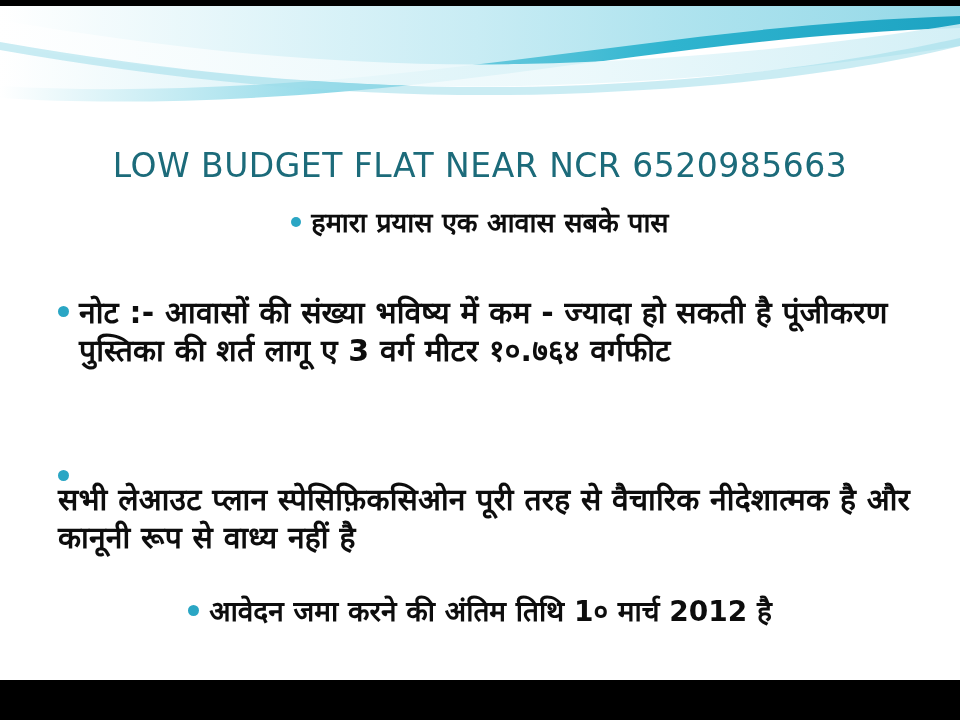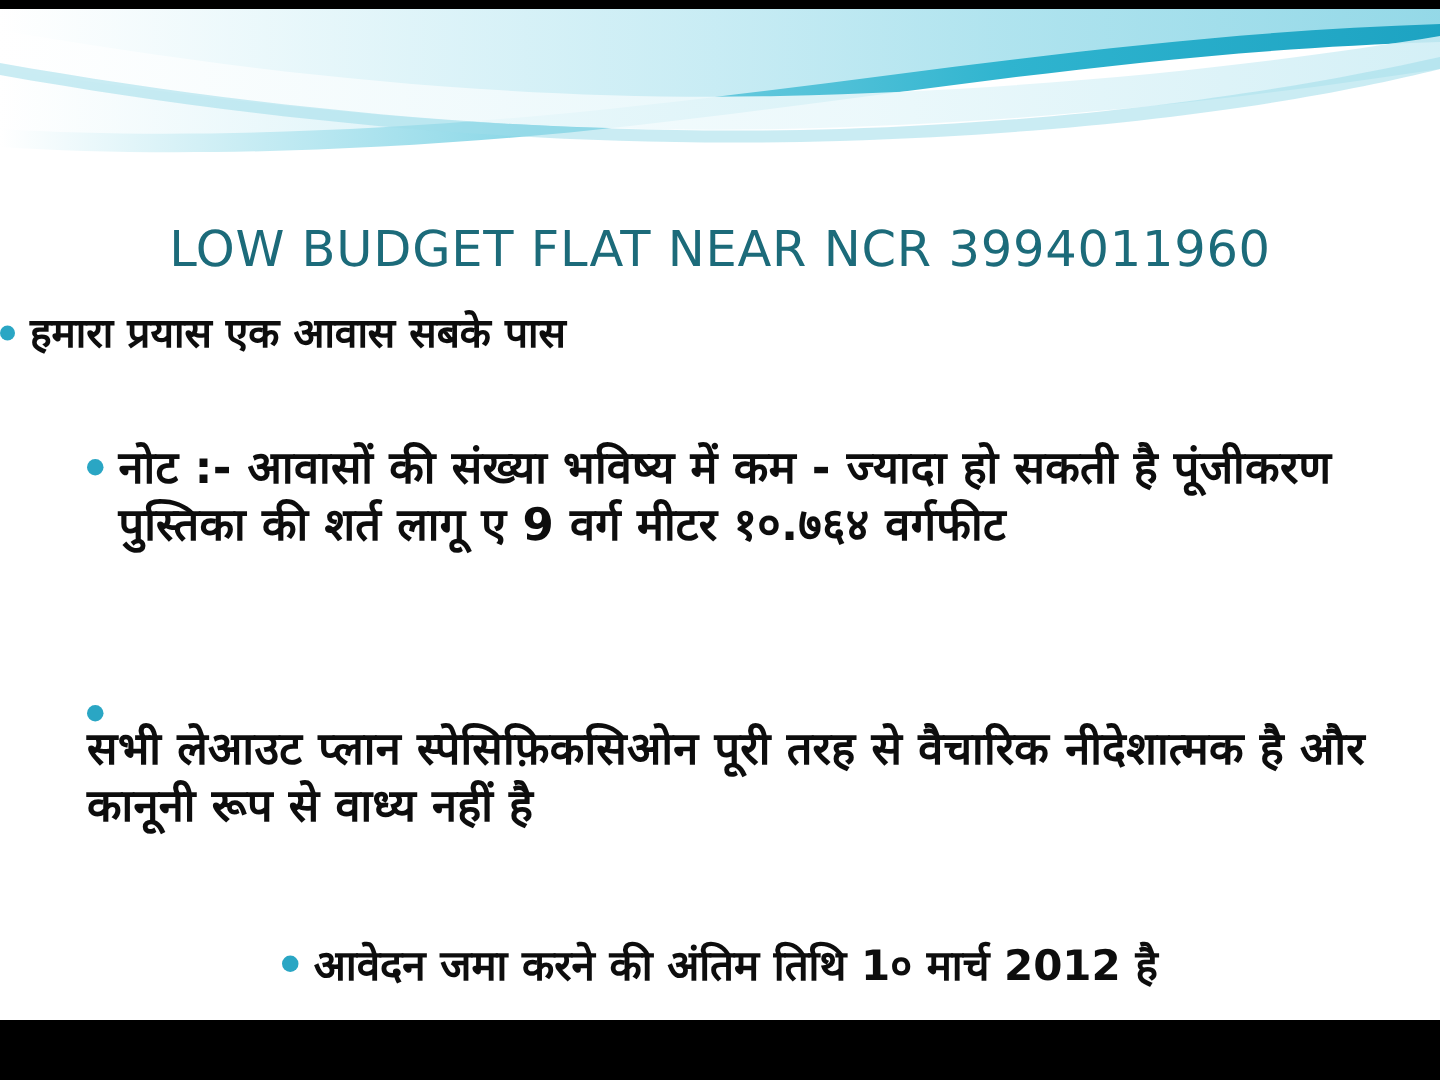--- a/index.html
+++ b/index.html
@@ -96,20 +96,21 @@
     font-weight: 700;
     color: #0d0d0d;
     line-height: 1.28;
   }
 
   
   #row-subtitle {
     left: 0;
     top: 200px;
     width: 960px;
+    justify-content: center;
   }
   #row-subtitle .btext { font-size: 27px; }
   #row-subtitle .dot { margin-top: 11px; width: 10px; height: 10px; }
 
   
   #row-note {
     left: 58px;
     top: 288px;
     width: 860px;
   }
@@ -123,21 +124,20 @@
     flex-direction: column;
   }
   #row-layout .btext { font-size: 30px; letter-spacing: 0.2px; }
 
   
   #row-deadline {
     left: 0;
     top: 588px;
     width: 960px;
     justify-content: center;
-    margin-top: 32px;
   }
   #row-deadline .btext { font-size: 28px; }
   #row-deadline .dot { margin-top: 11px; }
 </style>
 </head>
 <body>
 
 <div id="stage">
 
   <div class="bar top"></div>
@@ -166,30 +166,30 @@
         </defs>
         <path d="M0,0 L960,0 L960,22 C760,28 600,58 420,78 C280,94 120,100 0,92 Z" fill="url(#g1)"></path>
         <path d="M0,0 L960,0 L960,10 C770,16 610,44 430,64 C290,80 130,88 0,80 Z" fill="url(#g2)" opacity="0.85"></path>
         <path d="M0,14 C150,40 330,62 520,58 C700,54 850,36 960,18 L960,40 C840,58 700,76 520,80 C330,84 150,62 0,40 Z" fill="url(#g3)" opacity="0.9"></path>
         <path d="M0,36 C170,66 360,86 560,80 C740,74 870,52 960,32 L960,40 C880,60 750,82 560,88 C360,94 170,74 0,44 Z" fill="#9fdcea" opacity="0.55"></path>
       </svg>
     </div>
 
     <div class="content">
 
-      <div class="title">LOW BUDGET FLAT NEAR NCR 3994011960</div>
+      <div class="title">LOW BUDGET FLAT NEAR NCR 6520985663</div>
 
       <div class="bullet-row" id="row-subtitle">
         <span class="dot"></span>
         <span class="btext">हमारा प्रयास एक आवास सबके पास</span>
       </div>
 
       <div class="bullet-row" id="row-note">
         <span class="dot"></span>
-        <span class="btext">नोट :- आवासों की संख्या भविष्य में कम - ज्यादा हो सकती है पूंजीकरण पुस्तिका की शर्त लागू ए 9 वर्ग मीटर १०.७६४ वर्गफीट</span>
+        <span class="btext">नोट :- आवासों की संख्या भविष्य में कम - ज्यादा हो सकती है पूंजीकरण पुस्तिका की शर्त लागू ए 3 वर्ग मीटर १०.७६४ वर्गफीट</span>
       </div>
 
       <div class="bullet-row" id="row-layout">
         <span class="dot"></span>
         <span class="btext">सभी लेआउट प्लान स्पेसिफ़िकसिओन पूरी तरह से वैचारिक नीदेशात्मक है और कानूनी रूप से वाध्य नहीं है</span>
       </div>
 
       <div class="bullet-row" id="row-deadline">
         <span class="dot"></span>
         <span class="btext">आवेदन जमा करने की अंतिम तिथि 1० मार्च 2012 है</span>

